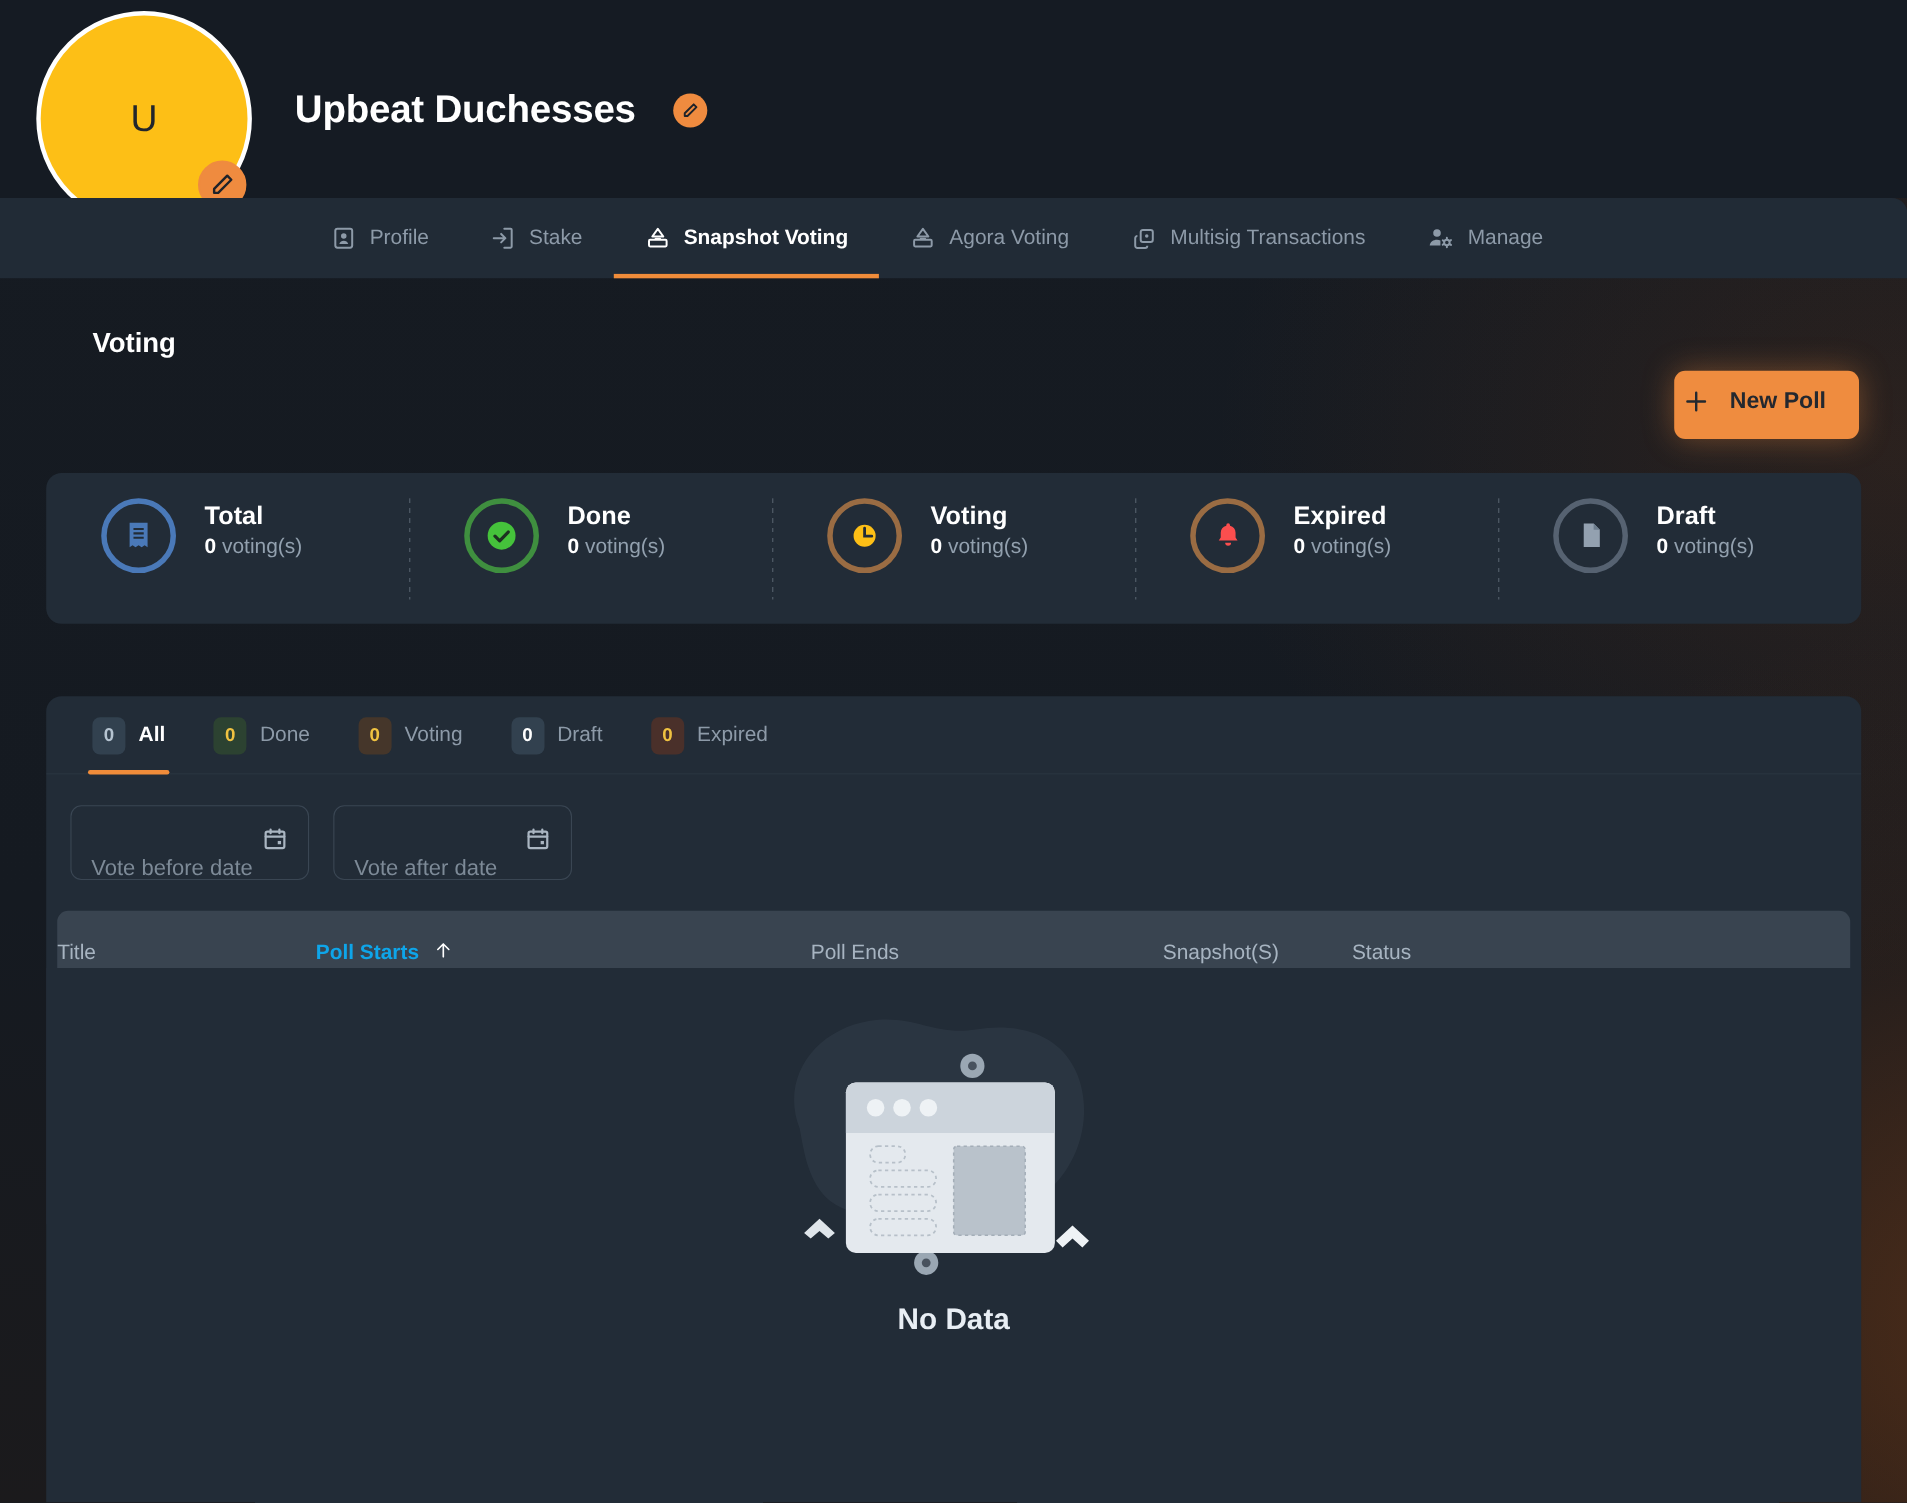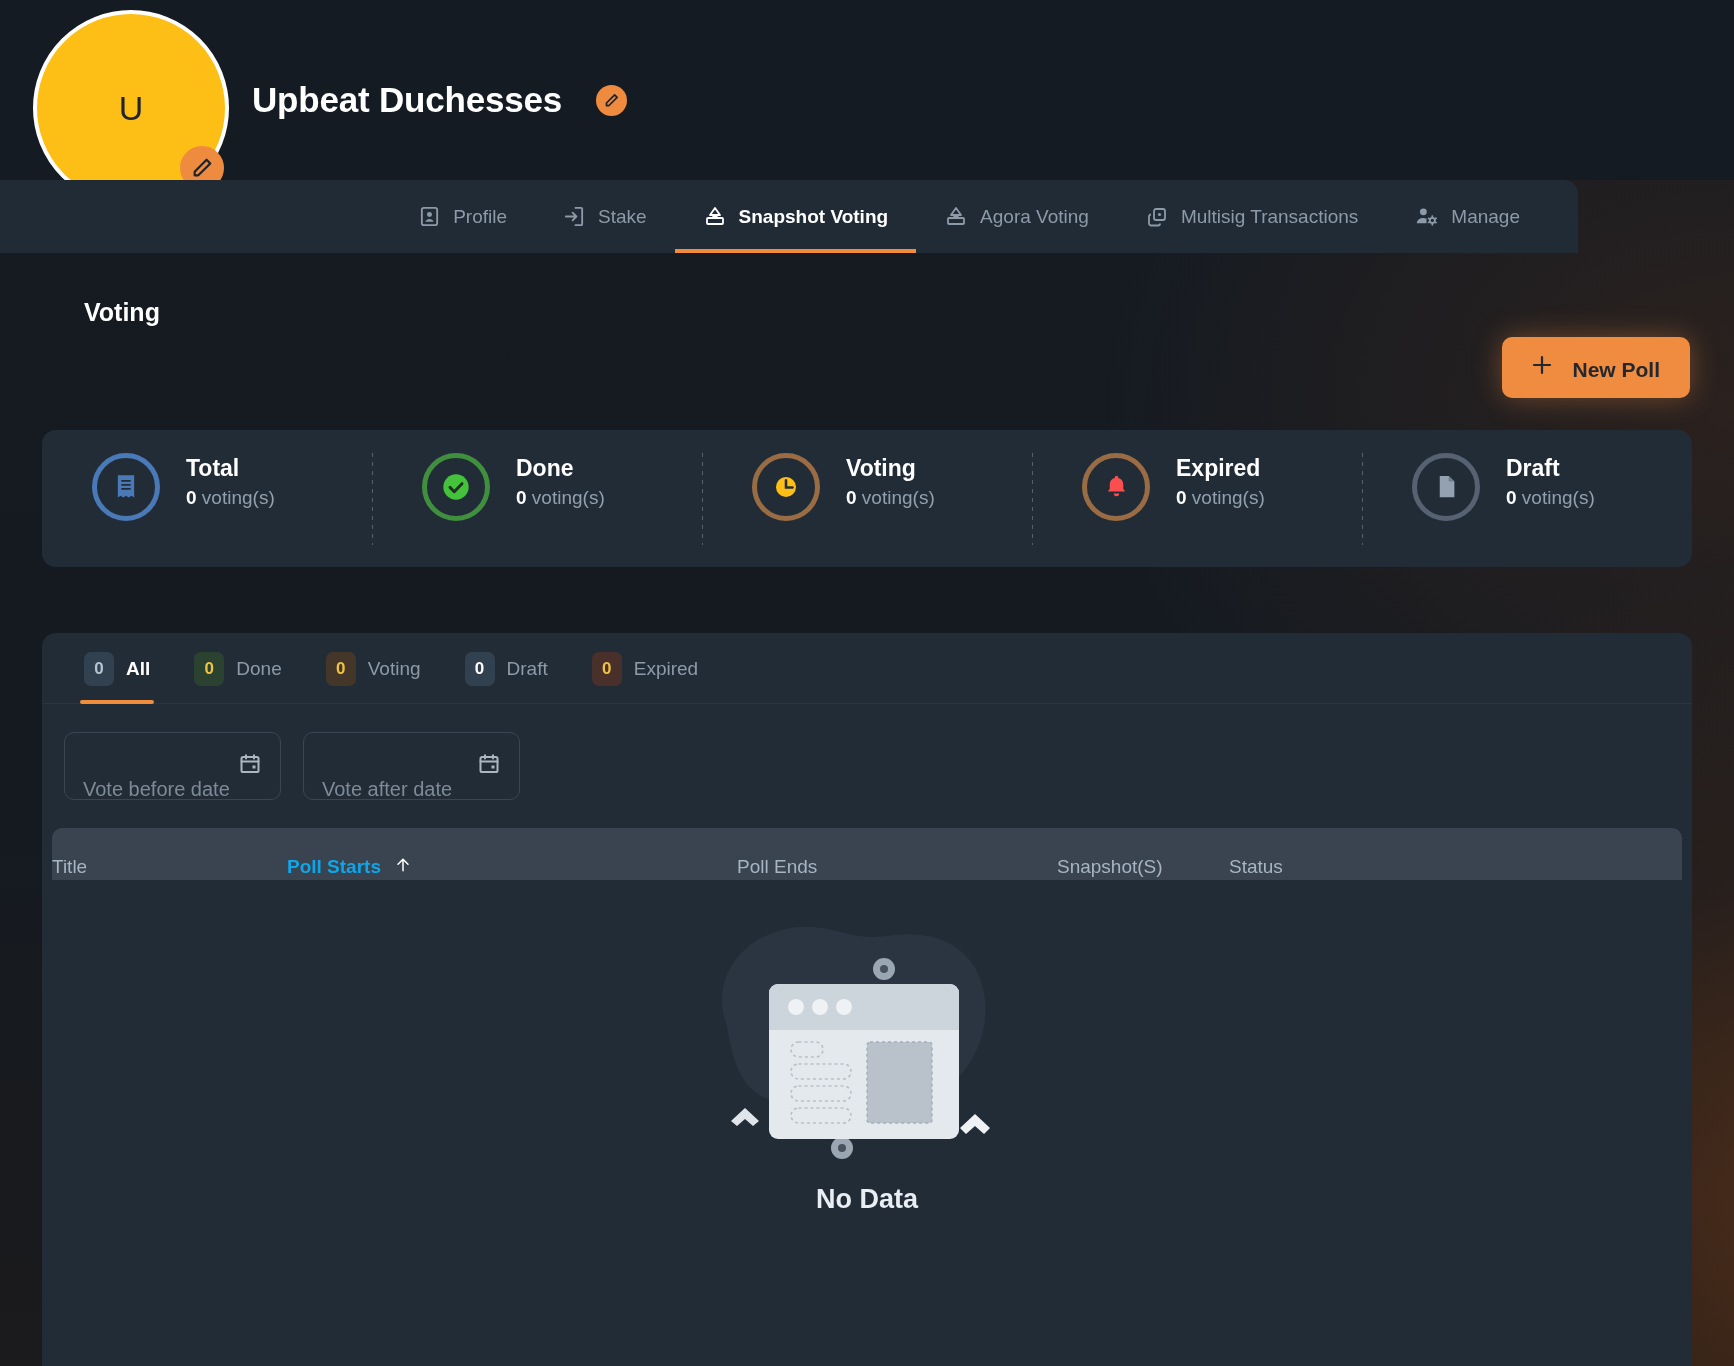--- a/index.html
+++ b/index.html
@@ -32,35 +32,35 @@
     display: flex; align-items: center; justify-content: center;
     color: #22262c; font-size: 34px; font-weight: 400;
   }
   .avatar-edit {
     position: absolute; right: 5px; bottom: 16px;
     width: 44px; height: 44px; border-radius: 50%;
     background: #ef8b3f; display: flex; align-items: center; justify-content: center;
     border: 2px solid #ef8b3f;
   }
   .org-title-row {
-    position: absolute; left: 252px; top: 80px;
+    position: absolute; left: 268px; top: 80px;
     display: flex; align-items: center; gap: 34px;
   }
   .org-title { font-size: 35px; font-weight: 700; color: #ffffff; letter-spacing: -0.2px; }
   .title-edit {
     width: 31px; height: 31px; border-radius: 50%; background: #ef8b3f;
     display: flex; align-items: center; justify-content: center;
   }
 
   
   .nav-bar {
-    position: absolute; top: 180px; left: 0; width: 1578px; height: 73px;
+    position: absolute; top: 180px; left: 0; width: 1734px; height: 73px;
     background: #212b36;
     border-top-right-radius: 14px;
-    display: flex; align-items: stretch; justify-content: flex-end;
+    display: flex; align-items: stretch; justify-content: center;
     padding-right: 30px;
   }
   .nav-item {
     display: flex; align-items: center; gap: 12px;
     padding: 0 28px; height: 100%;
     color: #8d9aa8; font-size: 19px; font-weight: 400;
     position: relative; cursor: pointer; white-space: nowrap;
   }
   .nav-item.active { color: #ffffff; font-weight: 700; }
   .nav-item.active::after {
@@ -72,25 +72,25 @@
   
   .page {
     position: absolute; top: 253px; left: 0; width: 1734px; height: 1113px;
   }
   .section-head {
     position: absolute; left: 84px; top: 45px;
     font-size: 25px; font-weight: 700; color: #ffffff;
   }
   .new-poll-btn {
     position: absolute; right: 44px; top: 337px;
-    display: flex; align-items: flex-end; gap: 18px;
+    display: flex; align-items: flex-start; gap: 18px;
     background: #ef8c3f; color: #23282f;
     font-size: 21px; font-weight: 700;
     border: none; border-radius: 10px;
-    padding: 16px 30px 16px 28px; cursor: pointer;
+    padding: 16px 30px 16px 8px; cursor: pointer;
     box-shadow: 0 0 28px rgba(239,140,63,0.38);
   }
 
   
   .stats-panel {
     position: absolute; left: 42px; top: 430px; width: 1650px; height: 137px;
     background: #222c37; border-radius: 14px;
     display: flex; align-items: center;
   }
   .stat {

